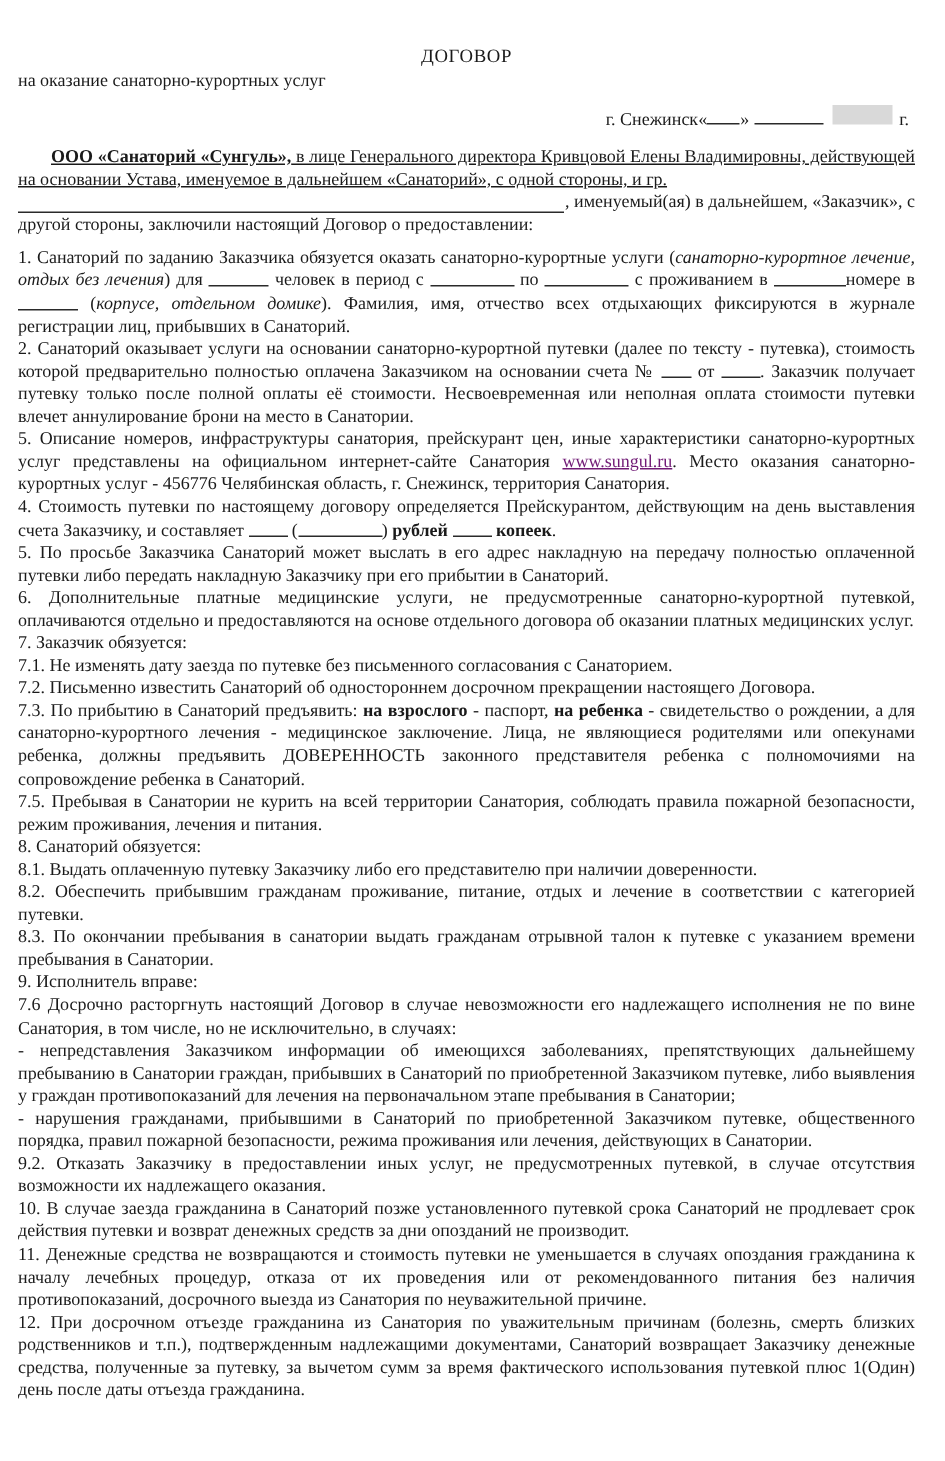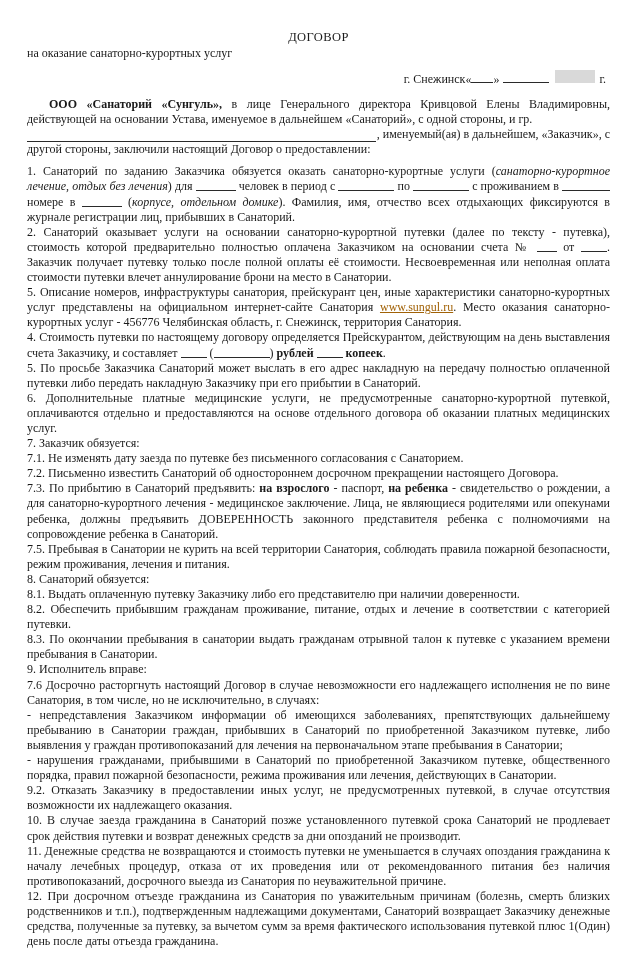--- a/index.html
+++ b/index.html
@@ -12,21 +12,21 @@
     width: 630px;
     height: 974px;
     font-family: "Liberation Serif", "DejaVu Serif", serif;
     color: #1a1a1a;
     overflow: hidden;
   }
   .page {
     width: 630px;
     height: 974px;
     box-sizing: border-box;
-    padding: 26px 20px 0 27px;
+    padding: 26px 20px 0 12px;
     position: relative;
   }
   .doc-title {
     text-align: center;
     font-size: 12.5px;
     line-height: 15px;
     letter-spacing: 0.4px;
     margin: 4px 0 0 0;
   }
   .doc-subtitle {
@@ -78,28 +78,29 @@
     font-size: 12px;
     line-height: 15.1px;
     text-align: justify;
     text-justify: inter-word;
     margin: 0;
     text-indent: 0;
   }
   p.first-para {
     margin-top: 10px;
     text-indent: 22px;
+    text-decoration: underline;
   }
   p.tight {
     margin-top: 0;
   }
   .b { font-weight: bold; }
   .i { font-style: italic; }
   .link {
-    color: #a16207;
+    color: #701a75;
     text-decoration: underline;
   }
   .uline {
     display: inline-block;
     border-bottom: 1px solid #2a2a2a;
     height: 11px;
     vertical-align: -1px;
   }
   .u-20 { width: 20px; }
   .u-26 { width: 26px; }

